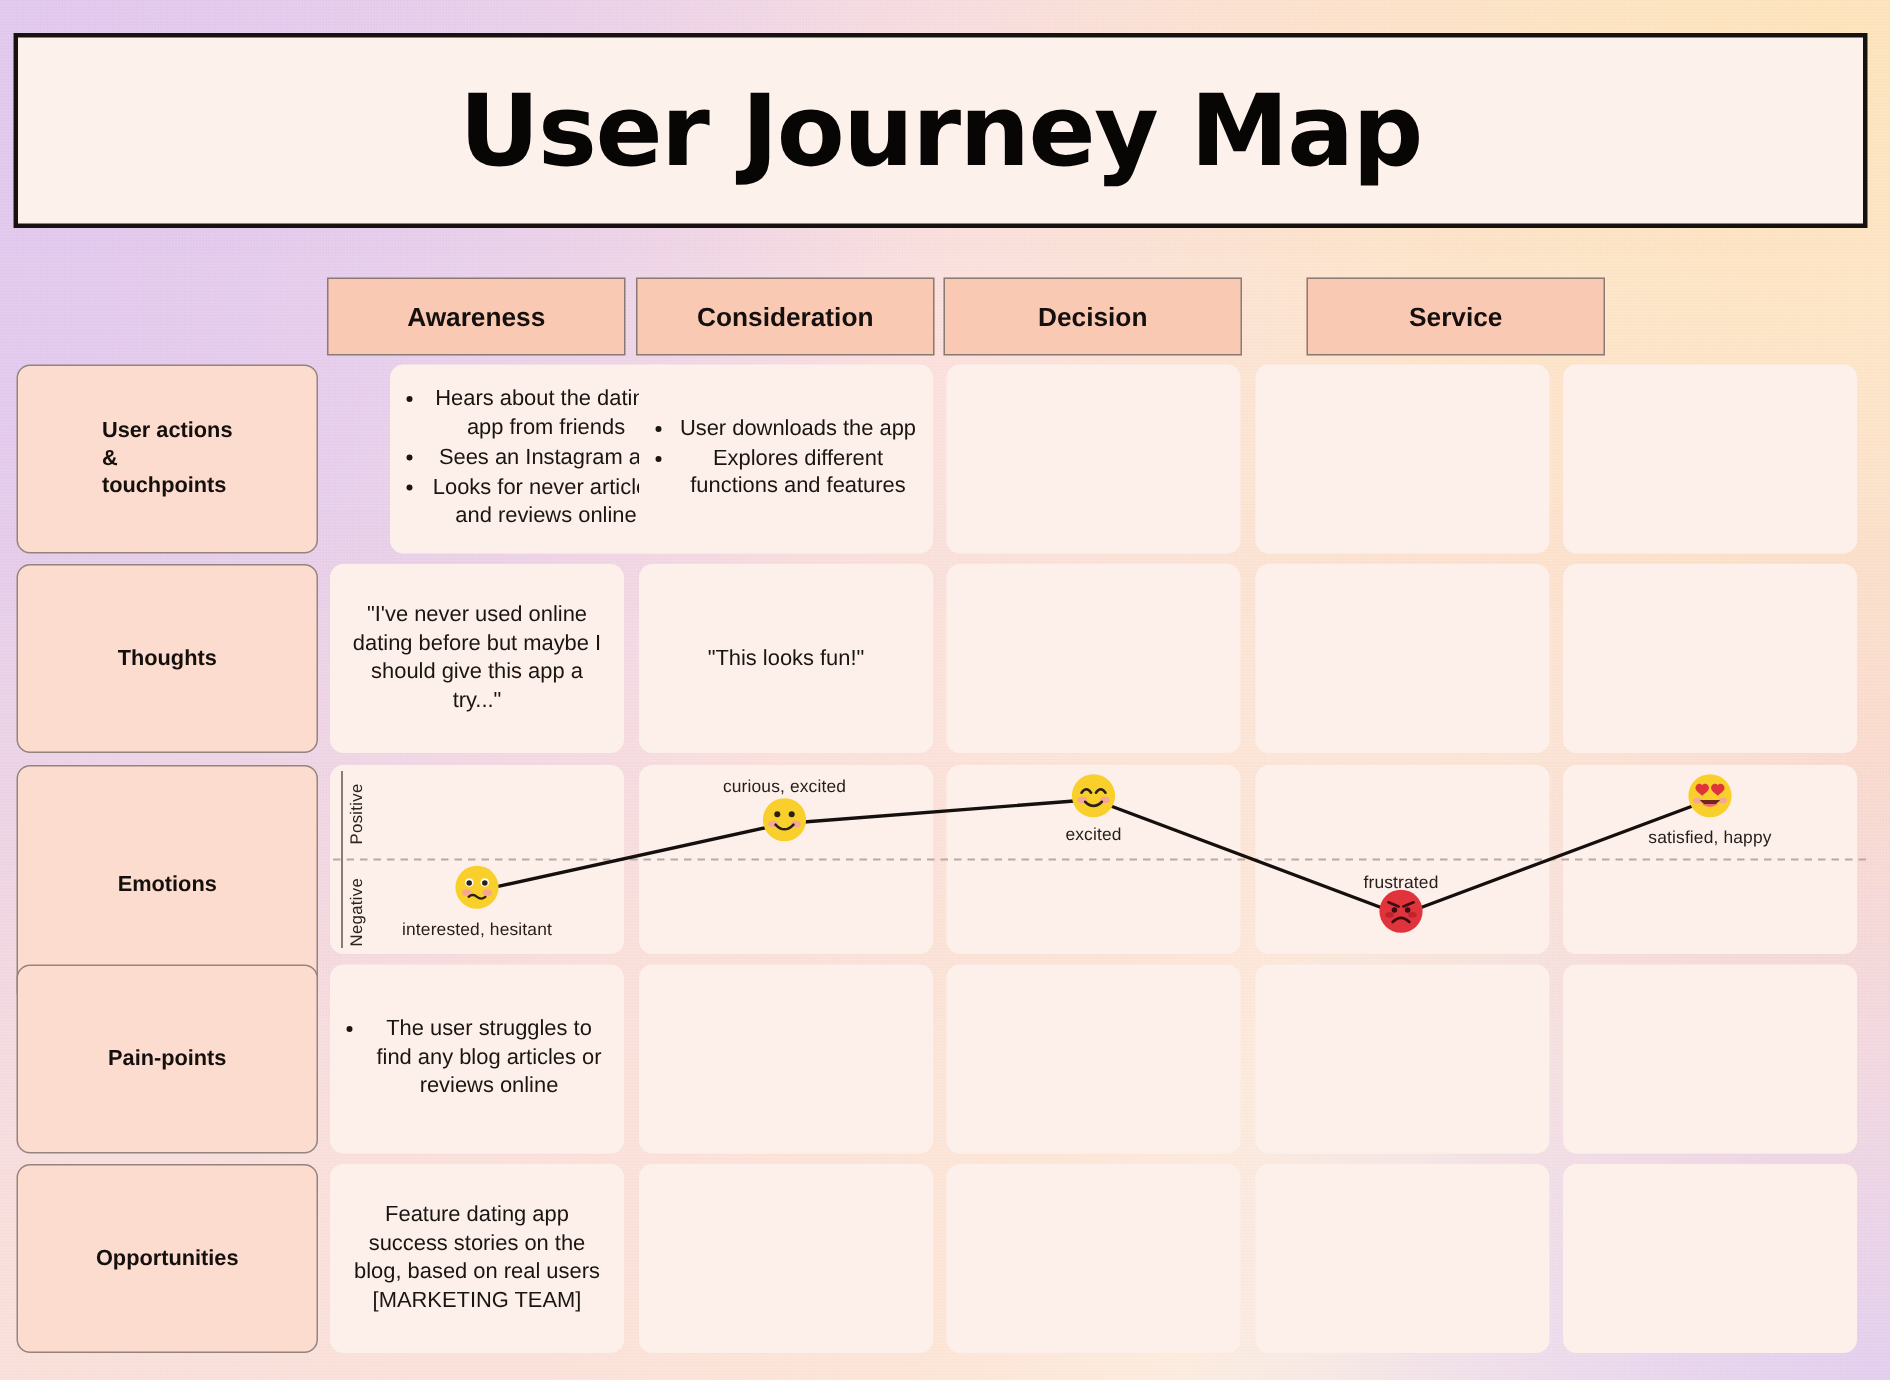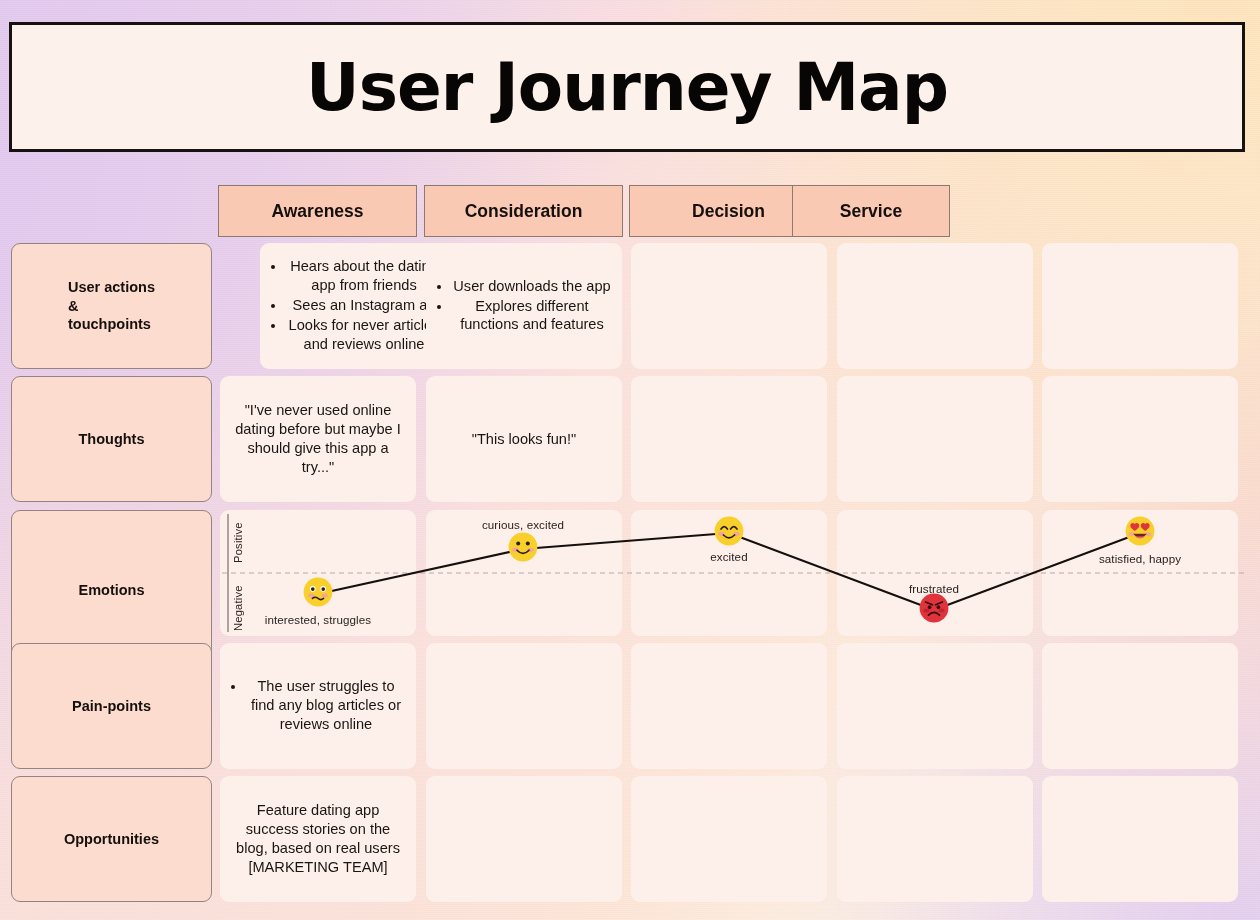--- a/index.html
+++ b/index.html
@@ -165,21 +165,21 @@
 
   <div class="hcell" style="left:218px;width:199px;">
       <span>Awareness</span>
     </div>
   <div class="hcell" style="left:424px;width:199px;">
       <span>Consideration</span>
     </div>
   <div class="hcell" style="left:629px;width:199px;">
       <span>Decision</span>
     </div>
-  <div class="hcell" style="left:792px;width:158px;text-align:center;">
+  <div class="hcell" style="left:871px;width:199px;text-align:center;">
       <span>Service</span>
     </div>
 
   <div class="rlabel" style="top:243px;height:126px;">
     <span>User&nbsp;actions<br>&amp;<br>touchpoints</span>
   </div>
   <div class="rlabel" style="top:376px;height:126px;">
     <span>Thoughts</span>
   </div>
   <div class="rlabel" style="top:510px;height:160px;">
@@ -232,21 +232,21 @@
       <line x1="228" y1="514" x2="228" y2="632" stroke="#6e625d" stroke-width="1.1"></line>
 
       <line id="midline" x1="222" y1="573" x2="1248" y2="573" stroke="#b8a9a3" stroke-width="1.2" stroke-dasharray="5 4"></line>
 
       <polyline id="emo-line" fill="none" stroke="#15100d" stroke-width="2.2" stroke-linejoin="round" stroke-linecap="round" points="318,594 523,549 729,533 934,610 1140,533"></polyline>
     </svg>
 
     <div class="axis-label" style="left:232px; top:563px;">Positive</div>
     <div class="axis-label" style="left:232px; top:631px;">Negative</div>
 
-    <div class="emo-caption" style="left:318px;  top:613px;">interested, struggles</div>
+    <div class="emo-caption" style="left:318px;  top:613px;">interested, hesitant</div>
     <div class="emo-caption" style="left:523px;  top:518px;">curious, excited</div>
     <div class="emo-caption" style="left:729px;  top:550px;">excited</div>
     <div class="emo-caption" style="left:934px;  top:582px;">frustrated</div>
     <div class="emo-caption" style="left:1140px; top:552px;">satisfied, happy</div>
 
     <div class="emoji" style="left:318px;top:594px;">
       <svg width="32" height="32" viewBox="0 0 40 40">
         <circle cx="20" cy="20" r="18" fill="#f9cf2b"></circle>
         <ellipse cx="11.5" cy="24.5" rx="4" ry="2.6" fill="#f4a0a6" opacity=".85"></ellipse>
         <ellipse cx="28.5" cy="24.5" rx="4" ry="2.6" fill="#f4a0a6" opacity=".85"></ellipse>

